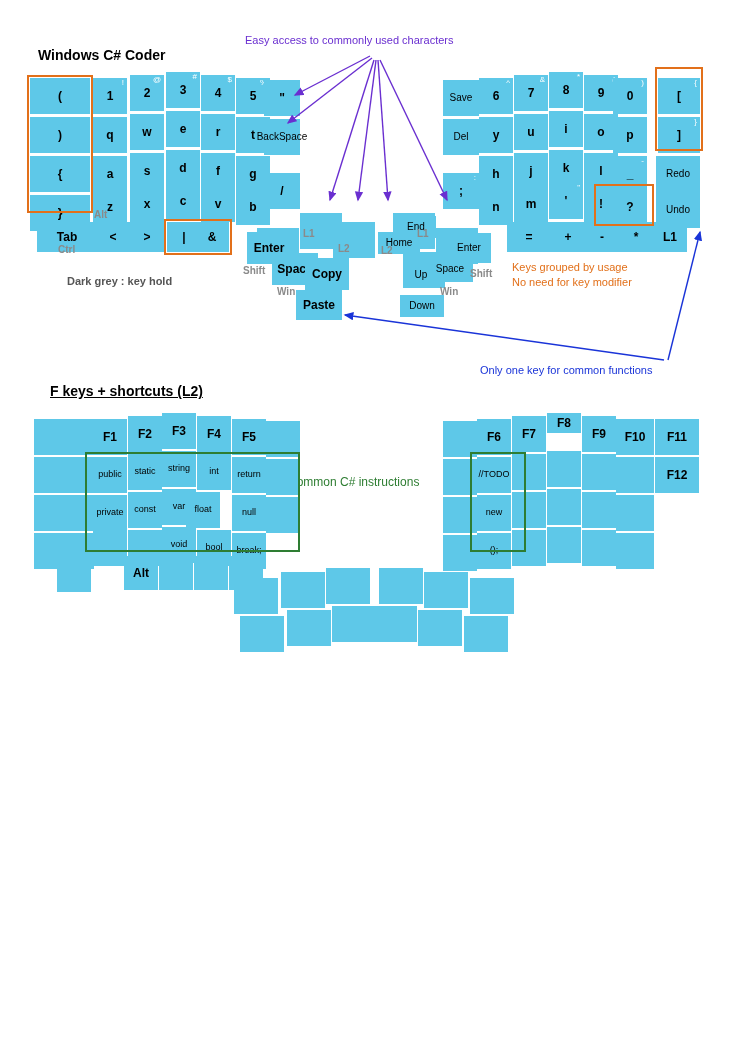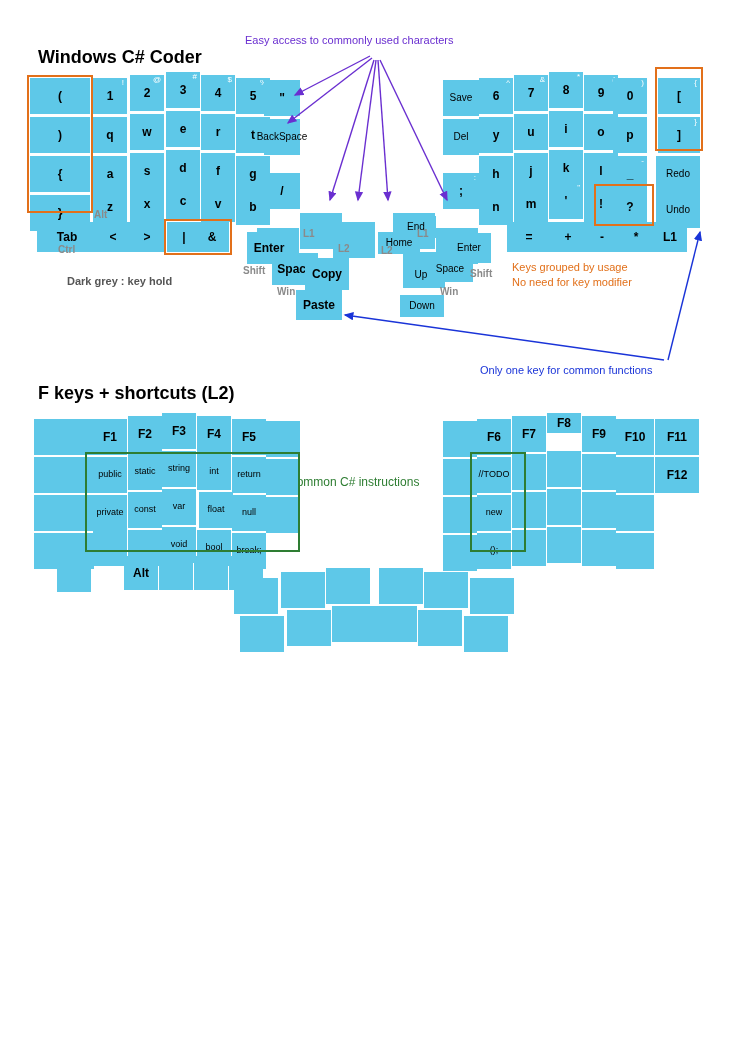--- a/index.html
+++ b/index.html
@@ -22,40 +22,40 @@
     font-size:12px;
     font-weight:bold;
     color:#000;
     line-height:1.05;
     text-align:center;
   }
   .key.small{font-size:10px;font-weight:normal;}
   .key.tiny{font-size:9px;font-weight:normal;}
   .key.blank{}
   .title{
-    font-size:18px;font-weight:bold;color:#000;
+    font-size:14px;font-weight:bold;color:#000;
   }
   .note-grey{font-size:11px;font-weight:bold;color:#555;}
   .note-orange{font-size:11px;color:#e2701a;font-weight:normal;}
   .note-blue{font-size:11px;color:#1a34d8;}
   .note-purple{font-size:11px;color:#6a2fd0;}
   .note-green{font-size:12px;color:#2e7d32;}
   .obox{position:absolute;border:2px solid #e2701a;box-sizing:border-box;}
   .gbox{position:absolute;border:2px solid #2e7d32;box-sizing:border-box;}
   .sup{
     position:absolute;font-size:8px;font-weight:normal;color:#ffffff;
   }
   .modlabel{position:absolute;font-size:10px;font-weight:bold;color:#8a8a8a;}
   svg.ov{position:absolute;left:0;top:0;width:736px;height:1041px;pointer-events:none;}
 </style>
 </head>
 <body>
 
 <div class="abs title" style="left:38px;top:47px;">Windows C# Coder</div>
-<div class="abs title" style="left:38px;top:383px;">F keys + shortcuts (L2)</div>
+<div class="abs title" style="left:50px;top:383px;text-decoration:underline;">F keys + shortcuts (L2)</div>
 
 <div class="abs note-purple" style="left:245px;top:34px;">Easy access to commonly used characters</div>
 <div class="abs note-grey" style="left:38px;top:275px;padding-left:29px;">Dark grey : key hold</div>
 <div class="abs note-orange" style="left:512px;top:261px;">Keys grouped by usage</div>
 <div class="abs note-orange" style="left:512px;top:276px;">No need for key modifier</div>
 <div class="abs note-blue" style="left:480px;top:364px;">Only one key for common functions</div>
 <div class="abs note-green" style="left:288px;top:475px;font-weight:normal;">Common C# instructions</div>
 
 <div id="l1-left">
     <div class="key" style="left: 30px; top: 78px; width: 60px; height: 36px;">(</div>
@@ -160,21 +160,21 @@
     <div class="key tiny" style="left: 93px; top: 457px; width: 34px; height: 36px;">public</div>
     <div class="key tiny" style="left: 128px; top: 454px; width: 34px; height: 36px;">static</div>
     <div class="key tiny" style="left: 162px; top: 451px; width: 34px; height: 36px;">string</div>
     <div class="key tiny" style="left: 197px; top: 454px; width: 34px; height: 36px;">int</div>
     <div class="key tiny" style="left: 232px; top: 457px; width: 34px; height: 36px;">return</div>
     <div class="key blank" style="left: 266px; top: 459px; width: 34px; height: 36px;"></div>
     <div class="key blank" style="left: 34px; top: 495px; width: 60px; height: 36px;"></div>
     <div class="key tiny" style="left: 93px; top: 495px; width: 34px; height: 36px; text-align: right;">private</div>
     <div class="key tiny" style="left: 128px; top: 492px; width: 34px; height: 36px;">const</div>
     <div class="key tiny" style="left: 162px; top: 489px; width: 34px; height: 36px;">var</div>
-    <div class="key tiny" style="left: 199px; top: 492px; width: 34px; height: 36px;">float</div>
+    <div class="key tiny" style="left: 186px; top: 492px; width: 34px; height: 36px;">float</div>
     <div class="key tiny" style="left: 232px; top: 495px; width: 34px; height: 36px;">null</div>
     <div class="key blank" style="left: 266px; top: 497px; width: 34px; height: 36px;"></div>
     <div class="key blank" style="left: 34px; top: 533px; width: 60px; height: 36px;"></div>
     <div class="key blank" style="left: 93px; top: 530px; width: 34px; height: 36px;"></div>
     <div class="key blank" style="left: 128px; top: 530px; width: 34px; height: 36px;"></div>
     <div class="key tiny" style="left: 162px; top: 527px; width: 34px; height: 36px;">void</div>
     <div class="key tiny" style="left: 197px; top: 530px; width: 34px; height: 36px;">bool</div>
     <div class="key tiny" style="left: 232px; top: 533px; width: 34px; height: 36px;">break;</div>
     <div class="key blank" style="left: 57px; top: 558px; width: 34px; height: 34px;"></div>
     <div class="key" style="left: 124px; top: 556px; width: 34px; height: 34px;">Alt</div>

